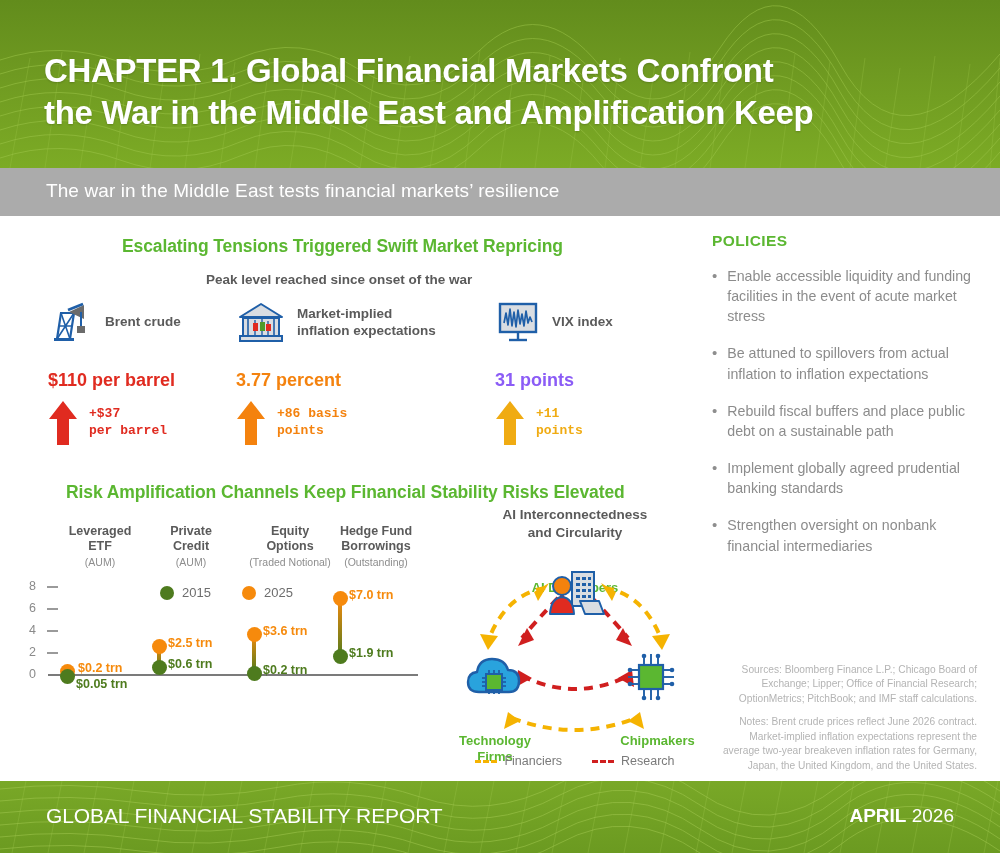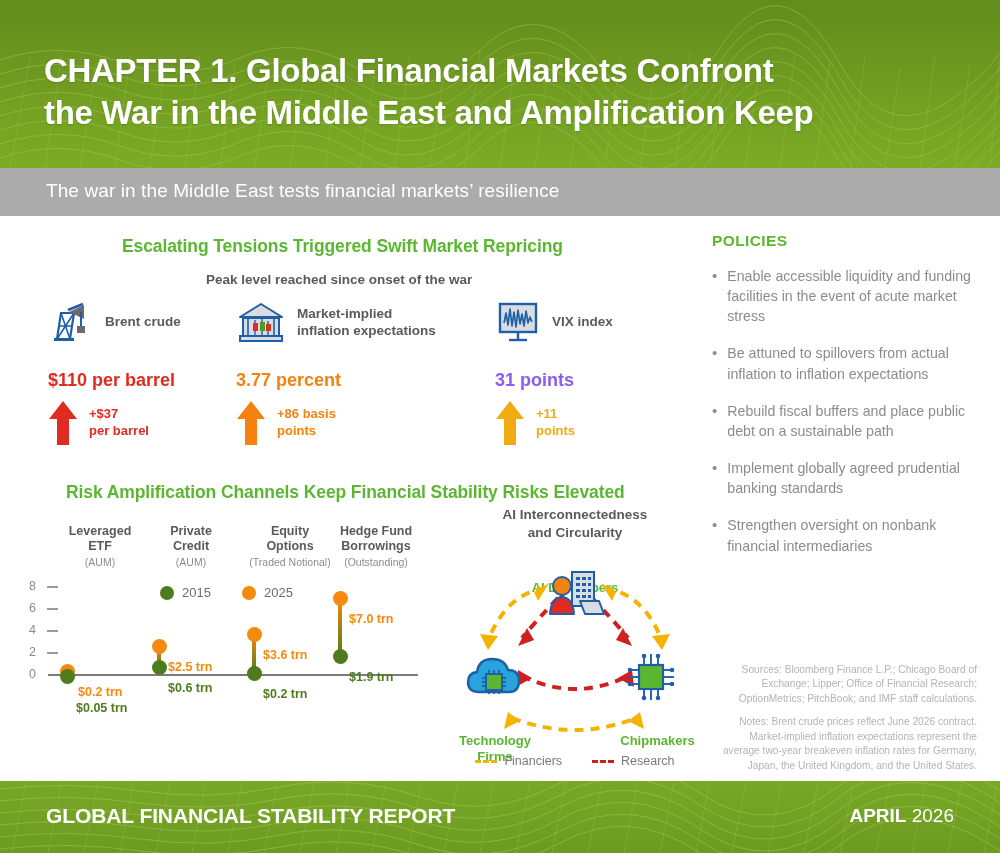--- a/index.html
+++ b/index.html
@@ -54,41 +54,41 @@
   
   .indicator { position: absolute; top: 80px; }
   #ind-0 { left: 48px; }
   #ind-1 { left: 236px; }
   #ind-2 { left: 495px; }
 
   .ind-head { display: flex; align-items: center; gap: 11px; height: 52px; }
   .ind-label { font-size: 13.5px; font-weight: bold; color: #5a5a5a; line-height: 1.28; }
 
   .ind-value { margin-top: 22px; font-size: 18px; font-weight: bold; }
-  .ind-delta-row { display: flex; align-items: center; gap: 11px; margin-top: 9px; }
+  .ind-delta-row { display: flex; align-items: center; gap: 11px; margin-top: 9px; font-family: Liberation Mono, monospace; }
   .ind-delta { font-size: 13px; font-weight: bold; line-height: 1.28; }
 
   .arrow-up { width: 30px; height: 46px; flex: 0 0 auto; }
 
   
   .chart { position: absolute; left: 20px; top: 290px; width: 420px; height: 250px; }
   .colhead { position: absolute; text-align: center; font-size: 12.5px; font-weight: bold; color: #5a5a5a; line-height: 1.2; }
   .colhead .sub { display: block; font-size: 10.5px; font-weight: normal; color: #8d8d8d; margin-top: 2px; }
 
   .ytick { position: absolute; font-size: 12.5px; color: #8a8a8a; }
   .ytickdash { position: absolute; width: 11px; height: 1.6px; background: #9a9a9a; }
 
   .axis-line { position: absolute; background: #7b7b7b; height: 2px; }
 
   .dot { position: absolute; width: 15px; height: 15px; border-radius: 50%; }
   .dot.g { background: #4e7b1e; }
   .dot.o { background: #f68a0c; }
   .stem { position: absolute; width: 4px; background: linear-gradient(to bottom, #f68a0c, #4e7b1e); }
 
-  .dlabel { position: absolute; font-size: 12.5px; font-weight: bold; white-space: nowrap; margin-top: 24px; }
+  .dlabel { position: absolute; font-size: 12.5px; font-weight: bold; white-space: nowrap; }
   .dlabel.g { color: #4e7b1e; }
   .dlabel.o { color: #f68a0c; }
 
   .legend-chart { position: absolute; display: flex; align-items: center; gap: 8px; }
   .legend-chart .sw { width: 14px; height: 14px; border-radius: 50%; }
   .legend-chart .lt { font-size: 13px; color: #6d6d6d; }
 
   
   .diagram { position: absolute; left: 440px; top: 290px; width: 270px; height: 275px; }
   .diag-title {
@@ -113,21 +113,21 @@
   .notes p { font-size: 10.2px; color: #b4b4b4; line-height: 1.42; margin-bottom: 9px; text-align: right; }
 
   
   .footer {
     position: absolute; left: 0; top: 781px; width: 1000px; height: 72px;
     background: #6fa023; overflow: hidden;
   }
   .footer .mesh { position: absolute; left:0; top:0; width:1000px; height:72px; }
   .footer-left {
     position: absolute; left: 46px; top: 23px;
-    color: #fff; font-size: 21px; font-weight: bold; letter-spacing: -0.1px;
+    color: #fff; font-size: 21px; font-weight: normal; letter-spacing: -0.1px;
   }
   .footer-right { position: absolute; right: 46px; top: 24px; color: #fff; font-size: 19px; }
   .footer-right b { font-weight: bold; }
   .footer-right span { font-weight: normal; }
 </style>
 </head>
 <body>
 
 <div class="page">
 

